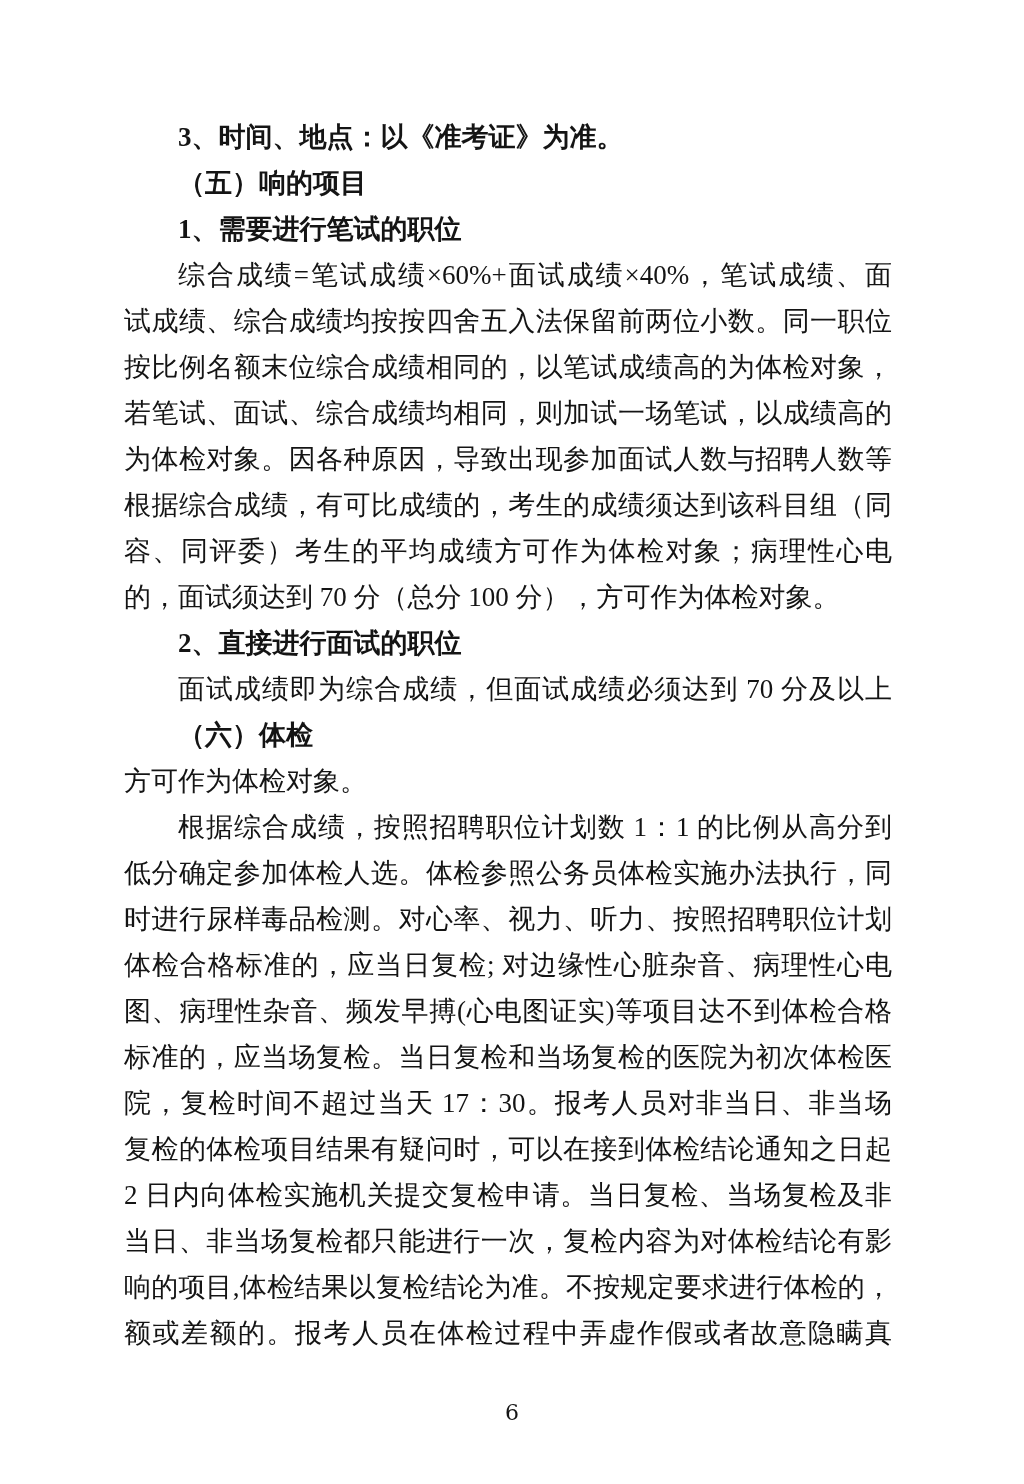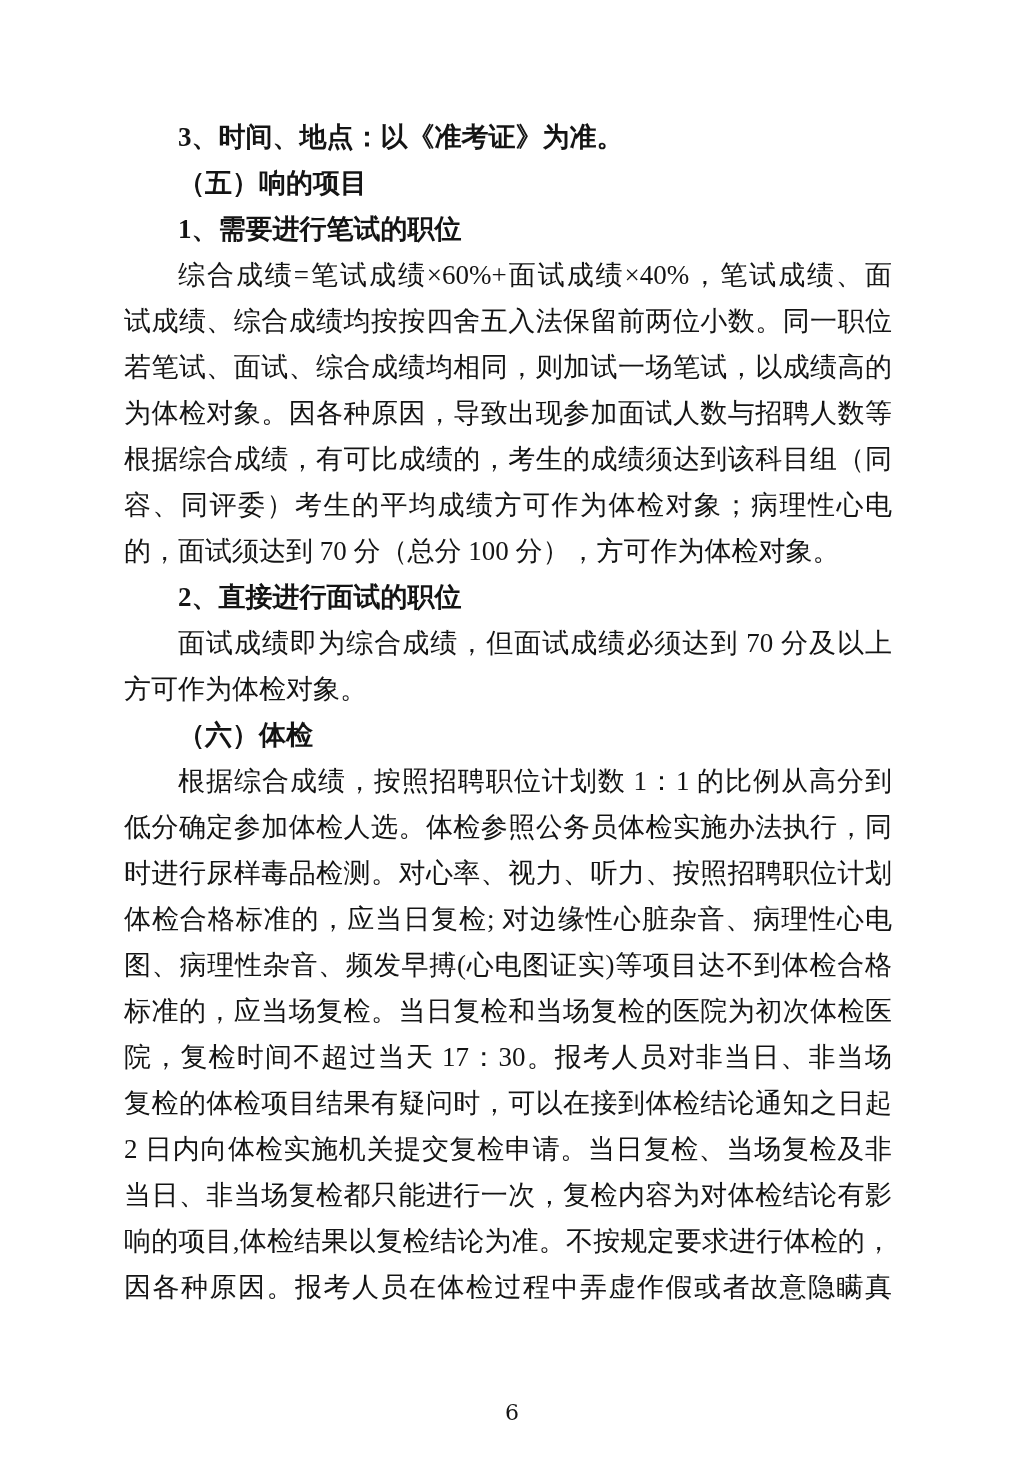--- a/index.html
+++ b/index.html
@@ -59,36 +59,37 @@
 </head>
 <body>
 
 <div class="page">
   <div class="textblock">
     <p class="line b ind">3、时间、地点：以《准考证》为准。</p>
     <p class="line b ind">（五）响的项目</p>
     <p class="line b ind">1、需要进行笔试的职位</p>
     <p class="line ind j">综合成绩=笔试成绩×60%+面试成绩×40%，笔试成绩、面</p>
     <p class="line j">试成绩、综合成绩均按按四舍五入法保留前两位小数。同一职位</p>
+    <p class="line j">按比例名额末位综合成绩相同的，以笔试成绩高的为体检对象，</p>
     <p class="line j">若笔试、面试、综合成绩均相同，则加试一场笔试，以成绩高的</p>
     <p class="line j">为体检对象。因各种原因，导致出现参加面试人数与招聘人数等</p>
     <p class="line j">根据综合成绩，有可比成绩的，考生的成绩须达到该科目组（同内</p>
     <p class="line j">容、同评委）考生的平均成绩方可作为体检对象；病理性心电</p>
     <p class="line">的，面试须达到 70 分（总分 100 分），方可作为体检对象。</p>
     <p class="line b ind">2、直接进行面试的职位</p>
     <p class="line ind j">面试成绩即为综合成绩，但面试成绩必须达到 70 分及以上</p>
+    <p class="line b ind">（六）体检</p>
     <p class="line">方可作为体检对象。</p>
-    <p class="line b ind">（六）体检</p>
     <p class="line ind j">根据综合成绩，按照招聘职位计划数 1：1 的比例从高分到</p>
     <p class="line j">低分确定参加体检人选。体检参照公务员体检实施办法执行，同</p>
     <p class="line j">时进行尿样毒品检测。对心率、视力、听力、按照招聘职位计划数</p>
     <p class="line j">体检合格标准的，应当日复检; 对边缘性心脏杂音、病理性心电</p>
     <p class="line j">图、病理性杂音、频发早搏(心电图证实)等项目达不到体检合格</p>
     <p class="line j">标准的，应当场复检。当日复检和当场复检的医院为初次体检医</p>
     <p class="line j">院，复检时间不超过当天 17：30。报考人员对非当日、非当场</p>
     <p class="line j">复检的体检项目结果有疑问时，可以在接到体检结论通知之日起</p>
     <p class="line j">2 日内向体检实施机关提交复检申请。当日复检、当场复检及非</p>
     <p class="line j">当日、非当场复检都只能进行一次，复检内容为对体检结论有影</p>
     <p class="line j">响的项目,体检结果以复检结论为准。不按规定要求进行体检的，</p>
-    <p class="line j">因各种原因。报考人员在体检过程中弄虚作假或者故意隐瞒真</p>
+    <p class="line j">额或差额的。报考人员在体检过程中弄虚作假或者故意隐瞒真</p>
   </div>
   <div class="pagenum">6</div>
 </div>
 
 </body></html>

